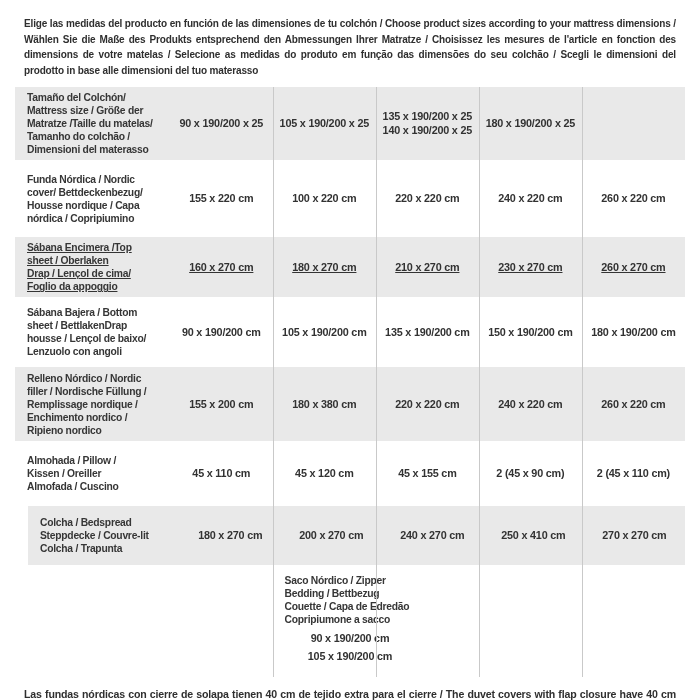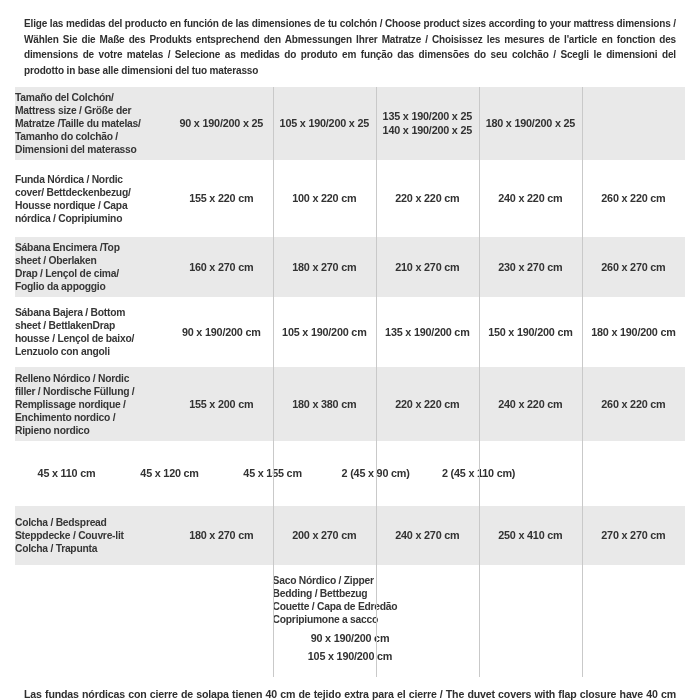--- a/index.html
+++ b/index.html
@@ -47,34 +47,34 @@
   .rows { position: relative; z-index: 1; }
   .row {
     display: flex;
     align-items: center;
     margin-bottom: 5px;
   }
   .row:last-child { margin-bottom: 10px; flex-direction: column; }
   .row.shade { background: #e9e9e9; }
   .row:nth-child(1) { min-height: 66px; }
   .row:nth-child(2) { min-height: 67px; }
-  .row:nth-child(3) { min-height: 58px; }
+  .row:nth-child(3) { min-height: 58px; text-decoration: underline; }
   .row:nth-child(4) { min-height: 60px; }
   .row:nth-child(5) { min-height: 74px; }
   .row:nth-child(6) { min-height: 55px; }
-  .row:nth-child(7) { min-height: 59px; }
+  .row:nth-child(7) { min-height: 59px; margin-left: 13px; }
   .row:nth-child(8) { min-height: 65px; }
   .cell {
     box-sizing: border-box;
     font-weight: bold;
     white-space: pre-line;
   }
   .cell.label {
     width: 23.1%;
-    padding: 4px 6px 4px 0;
+    padding: 4px 6px 4px 12px;
     font-size: 10.3px;
     line-height: 13px;
     letter-spacing: -0.25px;
     text-align: left;
     color: #363636;
   }
   .cell.val {
     width: 15.38%;
     padding: 2px 2px;
     font-size: 10.8px;
@@ -164,20 +164,23 @@
 Enchimento nordico /
 Ripieno nordico</div>
         <div class="cell val">155 x 200 cm</div>
         <div class="cell val">180 x 380 cm</div>
         <div class="cell val">220 x 220 cm</div>
         <div class="cell val">240 x 220 cm</div>
         <div class="cell val">260 x 220 cm</div>
       </div>
 
       <div class="row">
+        <div class="cell label">Almohada / Pillow /
+Kissen / Oreiller
+Almofada / Cuscino</div>
         <div class="cell val">45 x 110 cm</div>
         <div class="cell val">45 x 120 cm</div>
         <div class="cell val">45 x 155 cm</div>
         <div class="cell val">2 (45 x 90 cm)</div>
         <div class="cell val">2 (45 x 110 cm)</div>
       </div>
 
       <div class="row shade">
         <div class="cell label">Colcha / Bedspread
 Steppdecke / Couvre-lit

